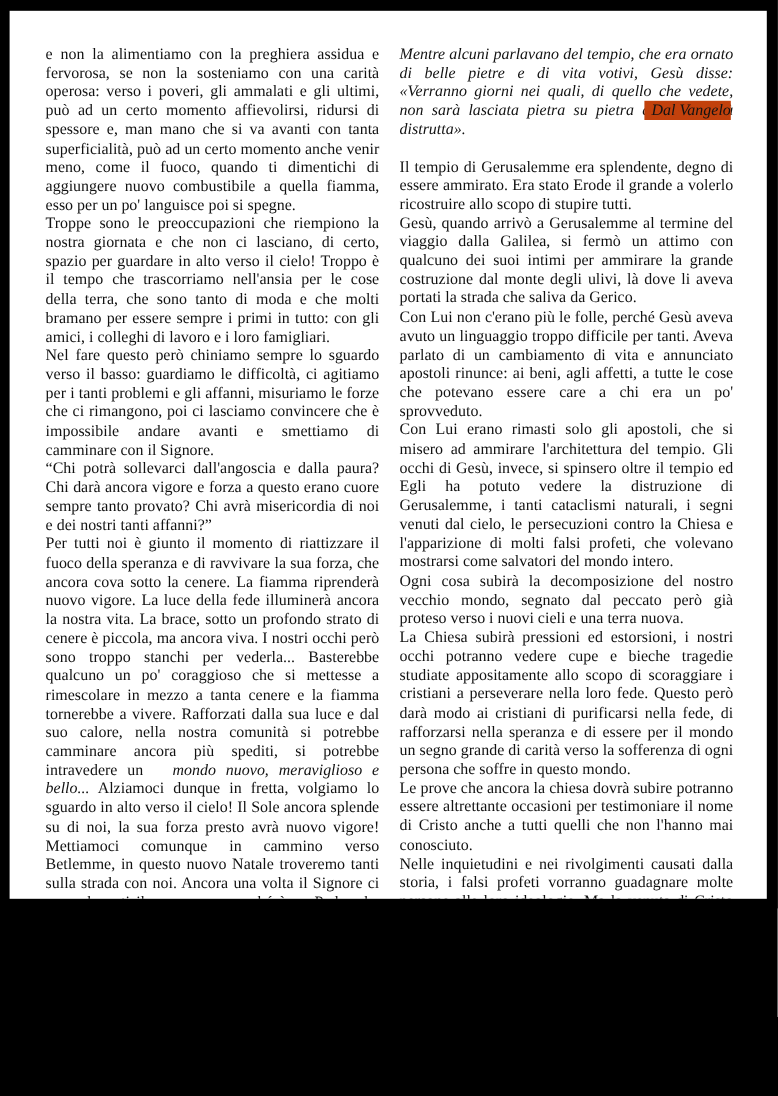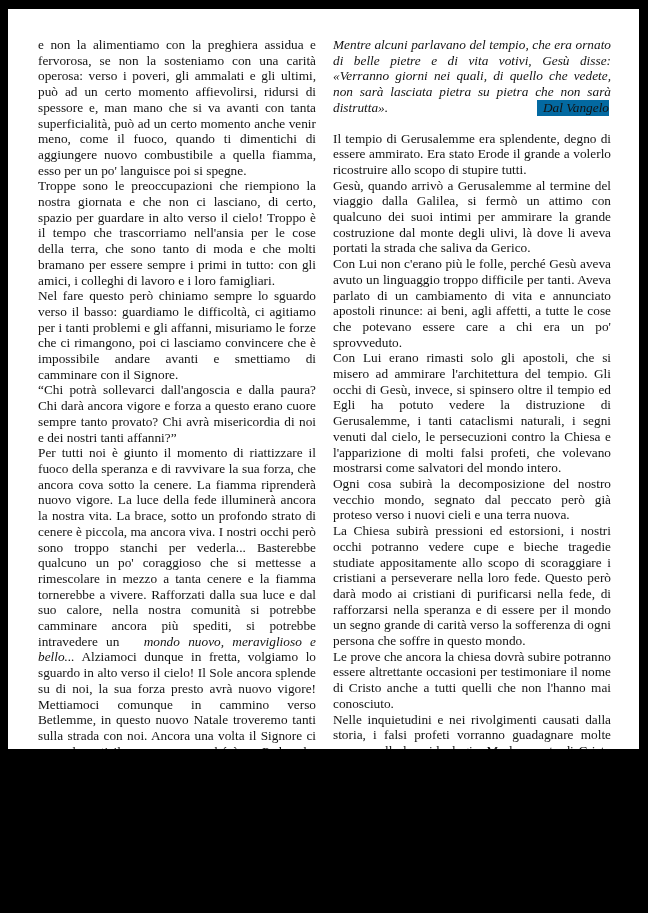--- a/index.html
+++ b/index.html
@@ -25,23 +25,23 @@
     font-size: 13.3px;
     line-height: 15.7px;
     color: #121212;
     text-align: justify;
     hyphens: none;
   }
   .col p { margin: 0; }
   .quote-block { position: relative; font-style: italic; }
   .quote-attribution {
     position: absolute;
-    right: 2px; bottom: 0;
+    right: 2px; bottom: 16px;
     font-style: italic;
-    background: #0369a1;
+    background: #c2410c;
     padding-left: 6px;
     font-family: Liberation Serif, serif;
   }
   .spacer { height: 15px; }
   .section-heading {
     margin-top: 17px;
     padding-left: 10px;
     font-family: "Liberation Serif", "DejaVu Serif", serif;
     font-weight: bold;
     font-size: 23px;

